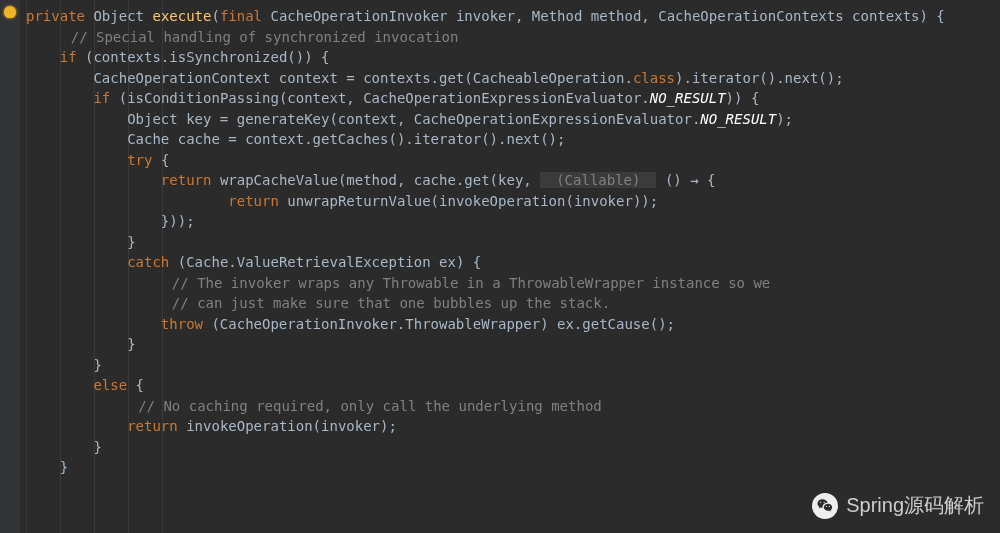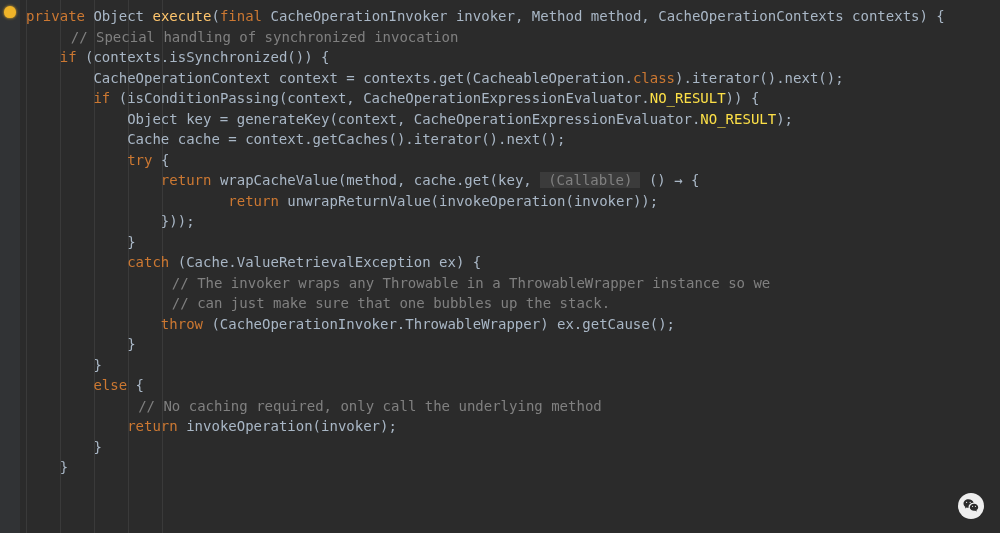--- a/index.html
+++ b/index.html
@@ -42,29 +42,29 @@
     position: absolute;
     left: 26px;
     top: 6px;
     white-space: pre;
     line-height: 20.5px;
     letter-spacing: 0;
   }
   .kw   { color: #cc7832; }
   .type { color: #a9b7c6; }
   .fn   { color: #ffc66d; }
-  .field{ color: #fde047; }
+  .field{ color: #ffffff; font-style: italic; }
   .punc { color: #a9b7c6; }
   .com  { color: #808080; padding-left: 11px; }
   .u    { }
   .lambda-hint {
     background: #3b3b3b;
     color: #808080;
     border-radius: 0;
-    padding: 0 8px;
+    padding: 0 16px;
   }
   .guide {
     position: absolute;
     top: 0;
     width: 1px;
     height: 533px;
     background: #3a3a3a;
   }
   .watermark {
     position: absolute;
@@ -106,14 +106,15 @@
     </div>
 
   <div class="code" id="code"><div><span class="kw">private </span><span class="type">Object </span><span class="fn">execute</span><span class="punc">(</span><span class="kw">final </span><span class="type">CacheOperationInvoker invoker, Method method, CacheOperationContexts contexts) {</span></div><div>    <span class="com">// Special handling of synchronized invocation</span></div><div>    <span class="kw">if </span><span class="type">(contexts.isSynchronized()) {</span></div><div>        <span class="type">CacheOperationContext context = contexts.get(CacheableOperation.</span><span class="kw">class</span><span class="type">).iterator().next();</span></div><div>        <span class="kw">if </span><span class="type">(isConditionPassing(context, CacheOperationExpressionEvaluator.</span><span class="field">NO_RESULT</span><span class="type">)) {</span></div><div>            <span class="type">Object key = generateKey(context, CacheOperationExpressionEvaluator.</span><span class="field">NO_RESULT</span><span class="type">);</span></div><div>            <span class="type">Cache cache = context.getCaches().iterator().next();</span></div><div>            <span class="kw">try </span><span class="type">{</span></div><div>                <span class="kw">return </span><span class="type">wrapCacheValue(method, cache.get(key, </span><span class="lambda-hint">(Callable)</span><span class="type"> () → {</span></div><div>                        <span class="kw">return </span><span class="type">unwrapReturnValue(invokeOperation(</span><span class="u">invoker</span><span class="type">));</span></div><div>                <span class="type">}));</span></div><div>            <span class="type">}</span></div><div>            <span class="kw">catch </span><span class="type">(Cache.ValueRetrievalException ex) {</span></div><div>                <span class="com">// The invoker wraps any Throwable in a ThrowableWrapper instance so we</span></div><div>                <span class="com">// can just make sure that one bubbles up the stack.</span></div><div>                <span class="kw">throw </span><span class="type">(CacheOperationInvoker.ThrowableWrapper) ex.getCause();</span></div><div>            <span class="type">}</span></div><div>        <span class="type">}</span></div><div>        <span class="kw">else </span><span class="type">{</span></div><div>            <span class="com">// No caching required, only call the underlying method</span></div><div>            <span class="kw">return </span><span class="type">invokeOperation(invoker);</span></div><div>        <span class="type">}</span></div><div>    <span class="type">}</span></div></div>
 
   <div class="watermark">
     <span class="wm-circle">
       <svg viewBox="0 0 24 24">
           <path fill="#2b2b2b" d="M8.5 3C4.9 3 2 5.6 2 8.8c0 1.8 1 3.4 2.5 4.5l-.6 2 2.3-1.2c.7.2 1.5.3 2.3.3h.4c-.1-.4-.2-.9-.2-1.3 0-3 2.9-5.4 6.4-5.4h.4C14.8 4.9 11.9 3 8.5 3zm-2.4 3.2c.5 0 .9.4.9.9s-.4.9-.9.9-.9-.4-.9-.9.4-.9.9-.9zm4.8 0c.5 0 .9.4.9.9s-.4.9-.9.9-.9-.4-.9-.9.4-.9.9-.9zM16 9c-3.1 0-5.6 2.1-5.6 4.7 0 2.6 2.5 4.7 5.6 4.7.6 0 1.2-.1 1.8-.2l2 1-.5-1.7c1.4-.9 2.3-2.3 2.3-3.8C21.6 11.1 19.1 9 16 9zm-1.9 2.6c.4 0 .8.3.8.8s-.3.8-.8.8-.8-.3-.8-.8.4-.8.8-.8zm3.8 0c.4 0 .8.3.8.8s-.3.8-.8.8-.8-.3-.8-.8.4-.8.8-.8z"></path>
         </svg>
     </span>
+    <span>Spring源码解析</span>
   </div>
 </div>
 
 </body></html>

